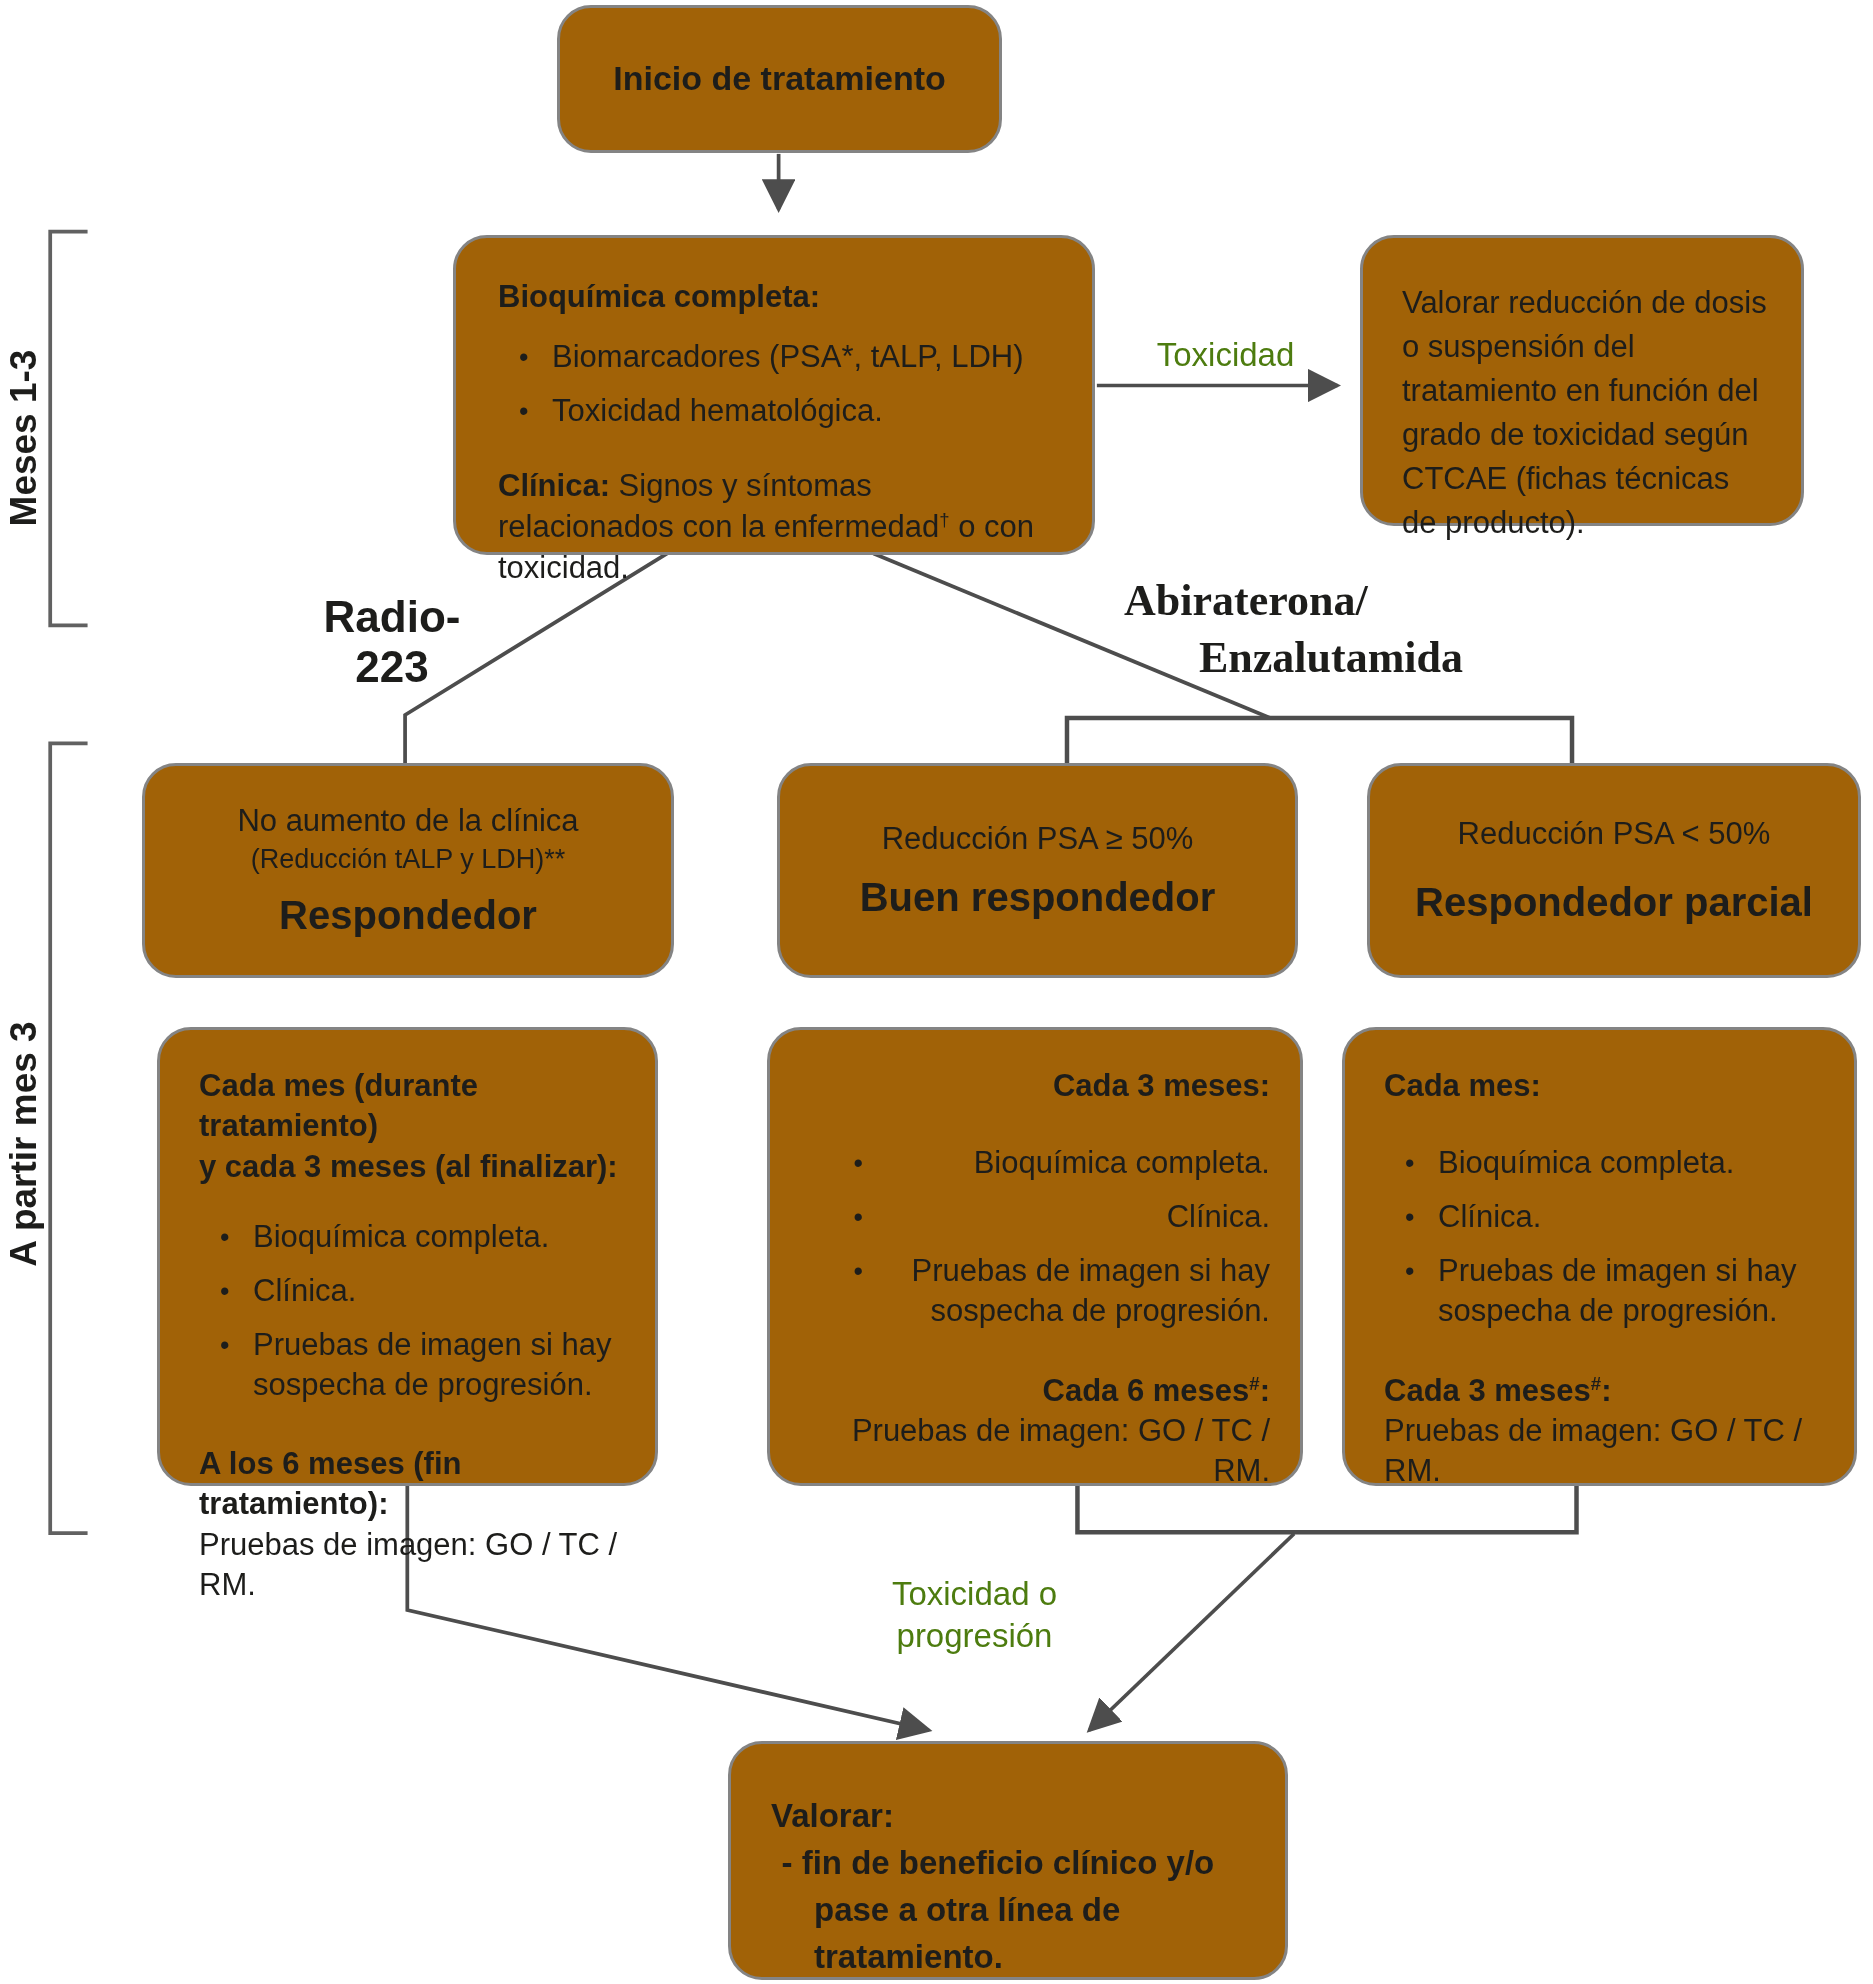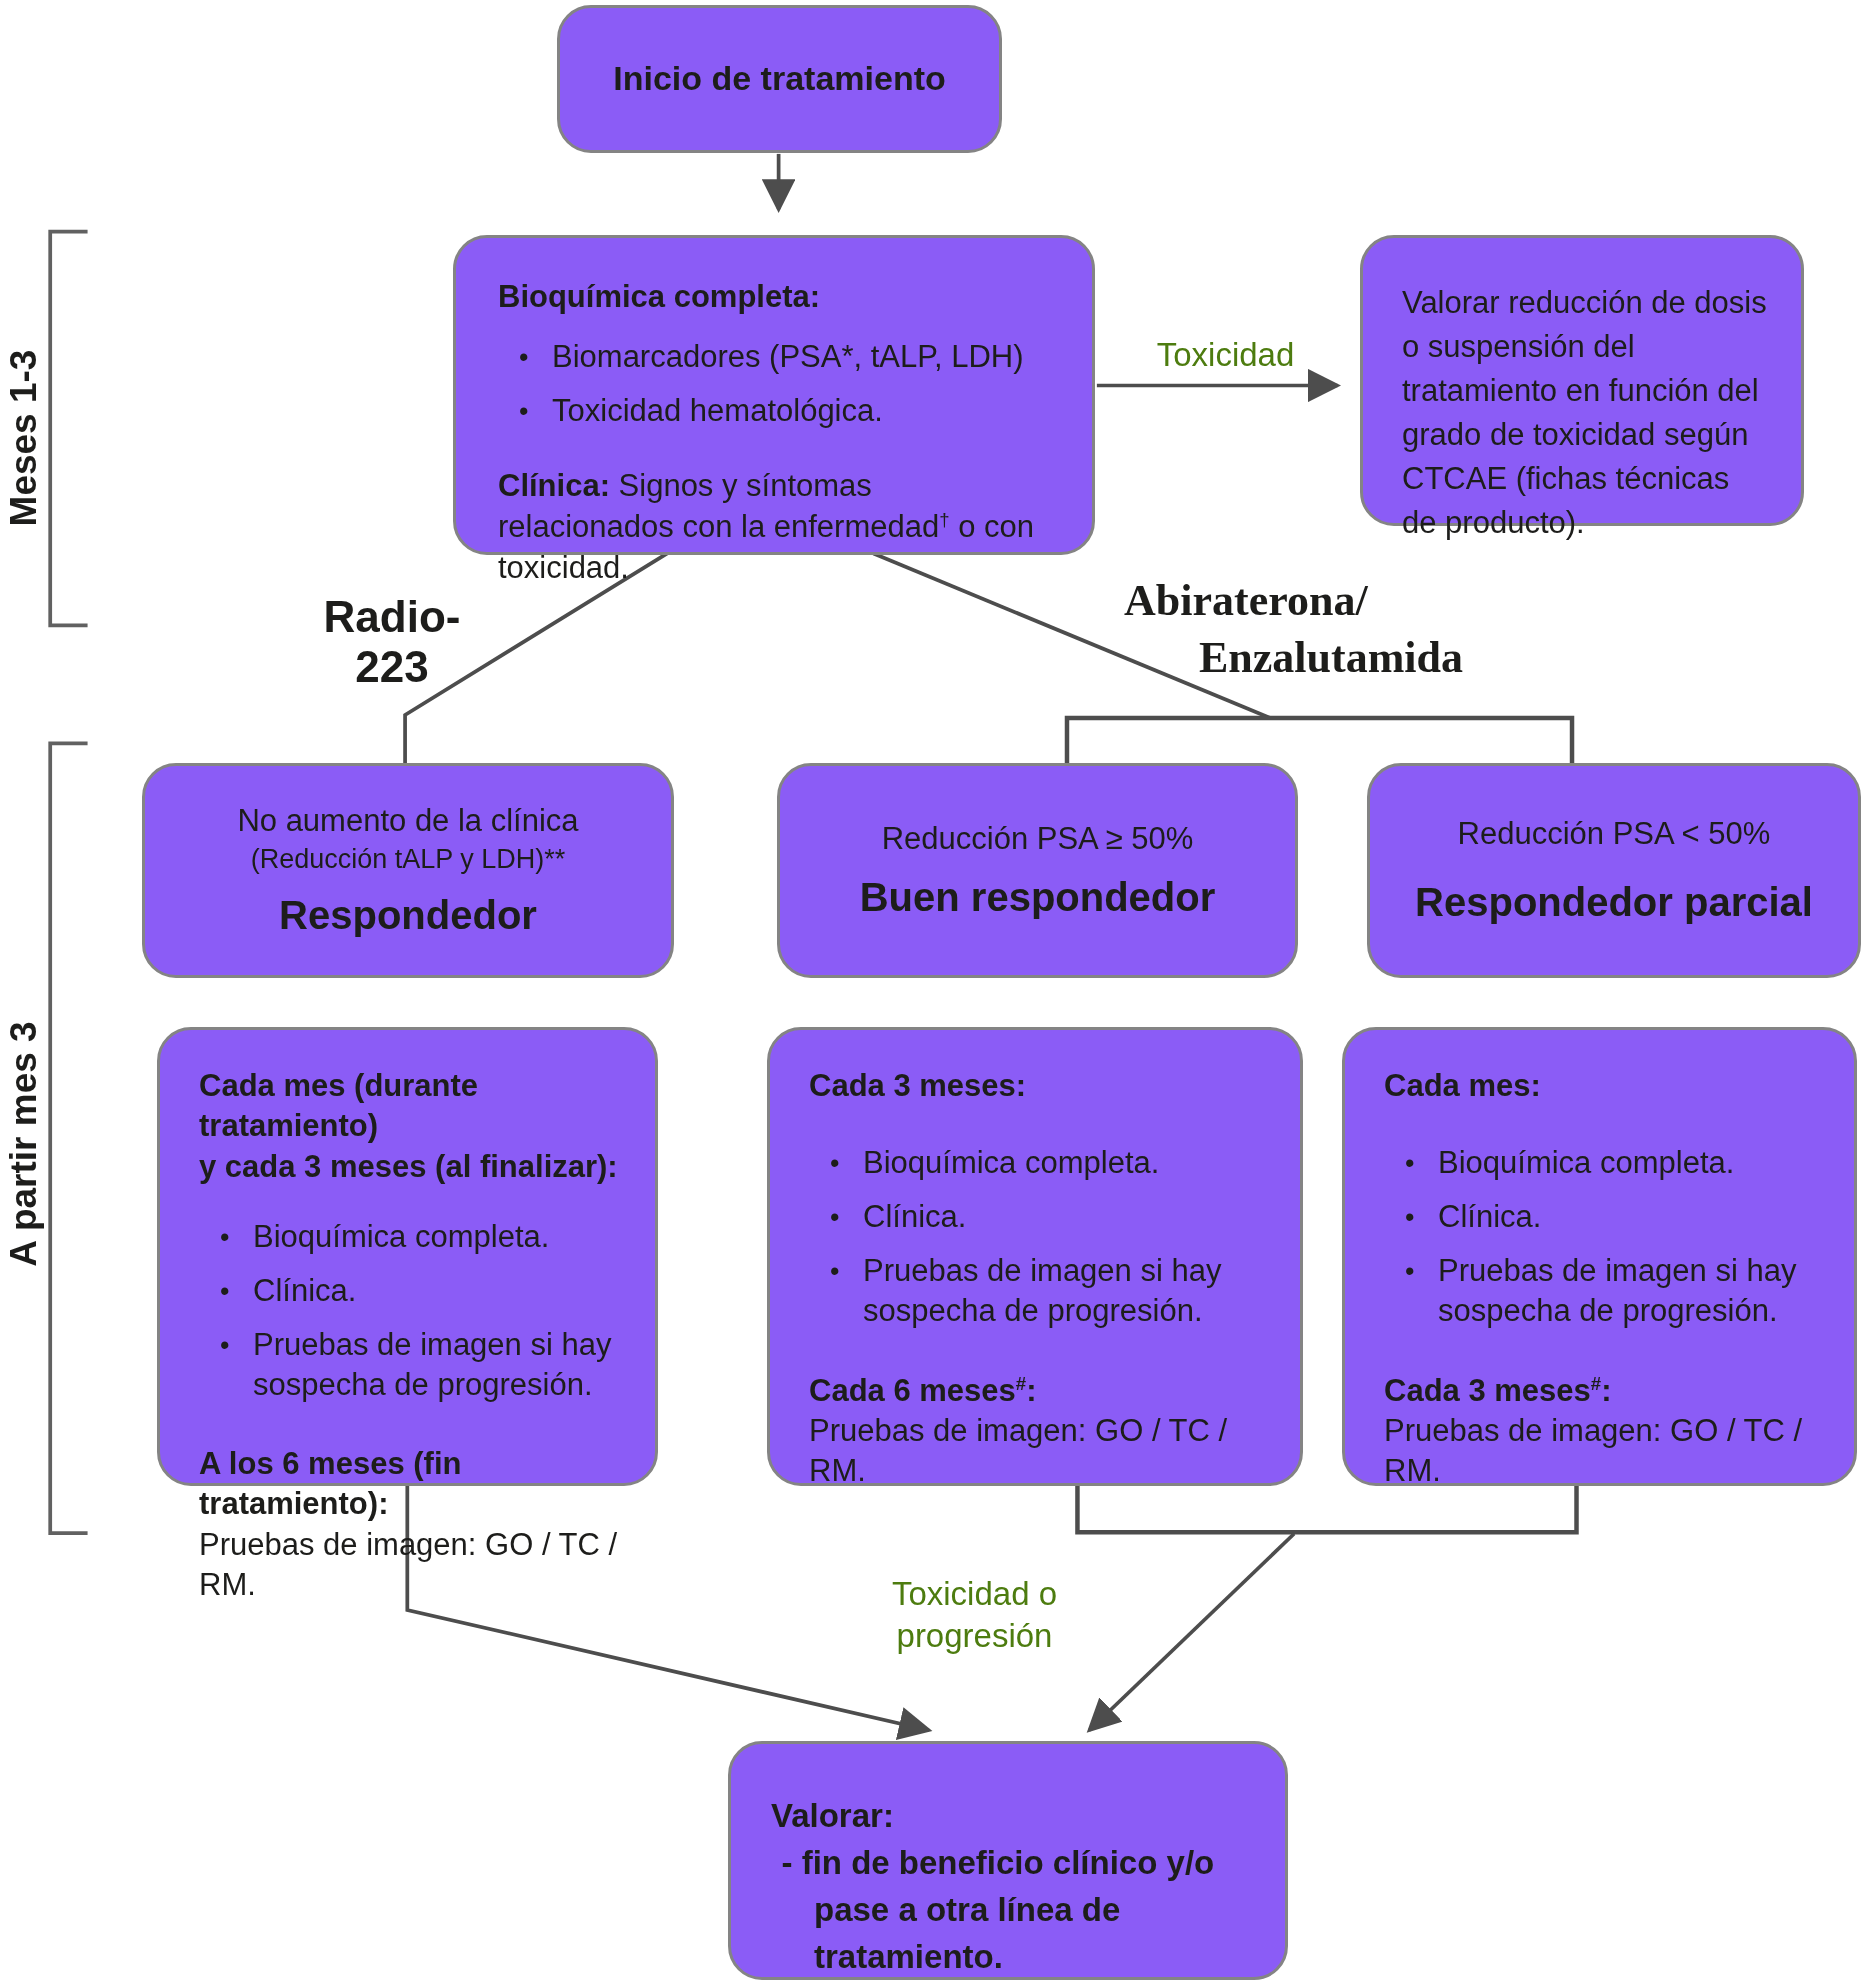--- a/index.html
+++ b/index.html
@@ -7,21 +7,21 @@
     position:relative;
     width:1874px; height:1985px;
     background:#ffffff;
     font-family:"Liberation Sans", sans-serif;
     color:#1d1d1b;
     overflow:hidden;
   }
   #wires { position:absolute; left:0; top:0; z-index:0; }
   .box {
     position:absolute;
-    background:#8b5cf6;
+    background:#a16207;
     border:3.7px solid #848484;
     border-radius:34px;
     box-sizing:border-box;
     z-index:1;
   }
   .center-col {
     display:flex; flex-direction:column;
     align-items:center; justify-content:center;
     text-align:center;
   }
@@ -51,21 +51,21 @@
   
   #resp-left  { left:142px;  top:763px; width:532px; height:215px;text-align:center; }
   #resp-mid   { left:777px; top:763px; width:521px; height:215px; }
   #resp-right { left:1367px; top:763px; width:494px; height:215px;gap:10px; }
   .resp-line1 { font-size:31px; }
   .resp-line2 { font-size:27px; margin-top:4.5px; }
   .resp-title { font-size:40px; font-weight:bold; margin-top:18px; }
   
   .sched { padding:36px 30px 22.4px 39px; font-size:31px; line-height:1.3; }
   #sched-left  { left:157px;  top:1027px; width:501px; height:459px; }
-  #sched-mid   { left:767px; top:1027px; width:536px; height:459px; }
+  #sched-mid   { left:767px; top:1027px; width:536px; height:459px;text-align:right; }
   #sched-right { left:1342px; top:1027px; width:515px; height:459px; }
   .sched .h { font-weight:bold; margin-bottom:37px; }
   #sched-left .h { margin-bottom:30px; }
   .sched .h span { display:block; }
   .sched .footer { margin-top:39px; }
   .sched .footer .fh { font-weight:bold; }
   sup { font-size:60%; vertical-align:super; line-height:0; }
   
   #final-box { left:728px; top:1741px; width:560px; height:239px; padding:49px 30px 11px 40px; font-size:33px; font-weight:bold; line-height:1.42; }
   #final-box .indent { padding-left:43px; }

